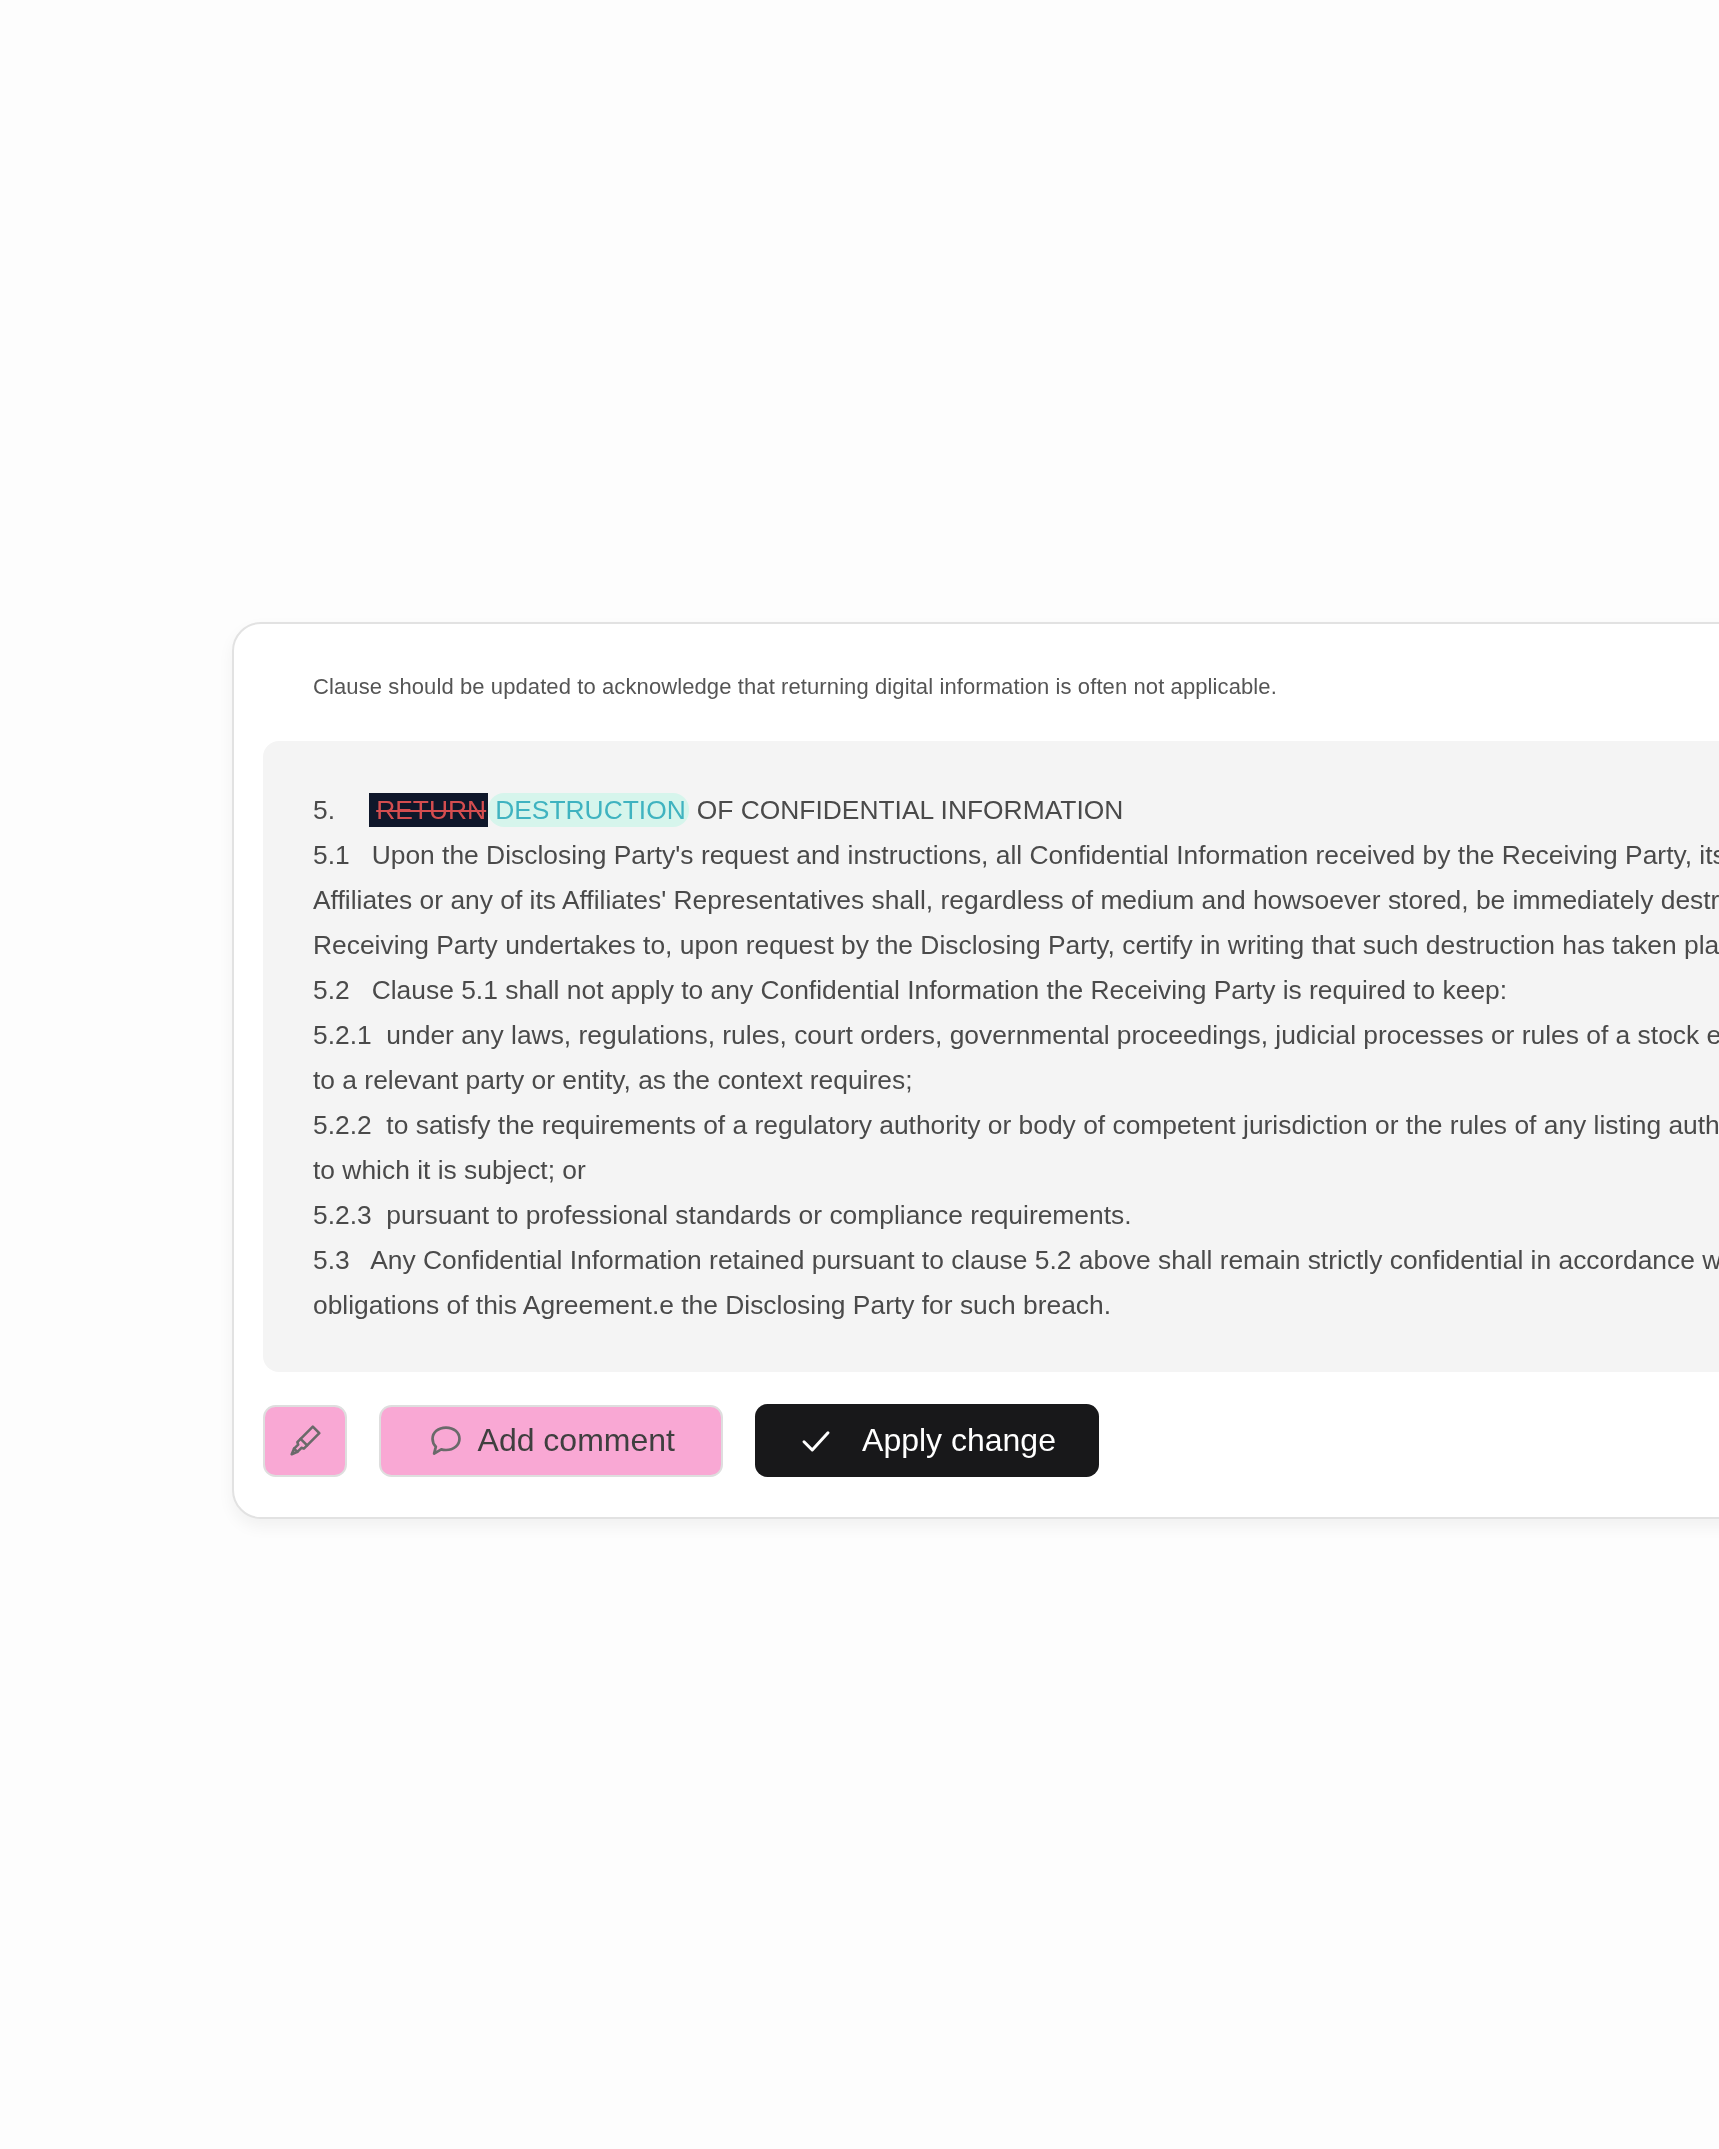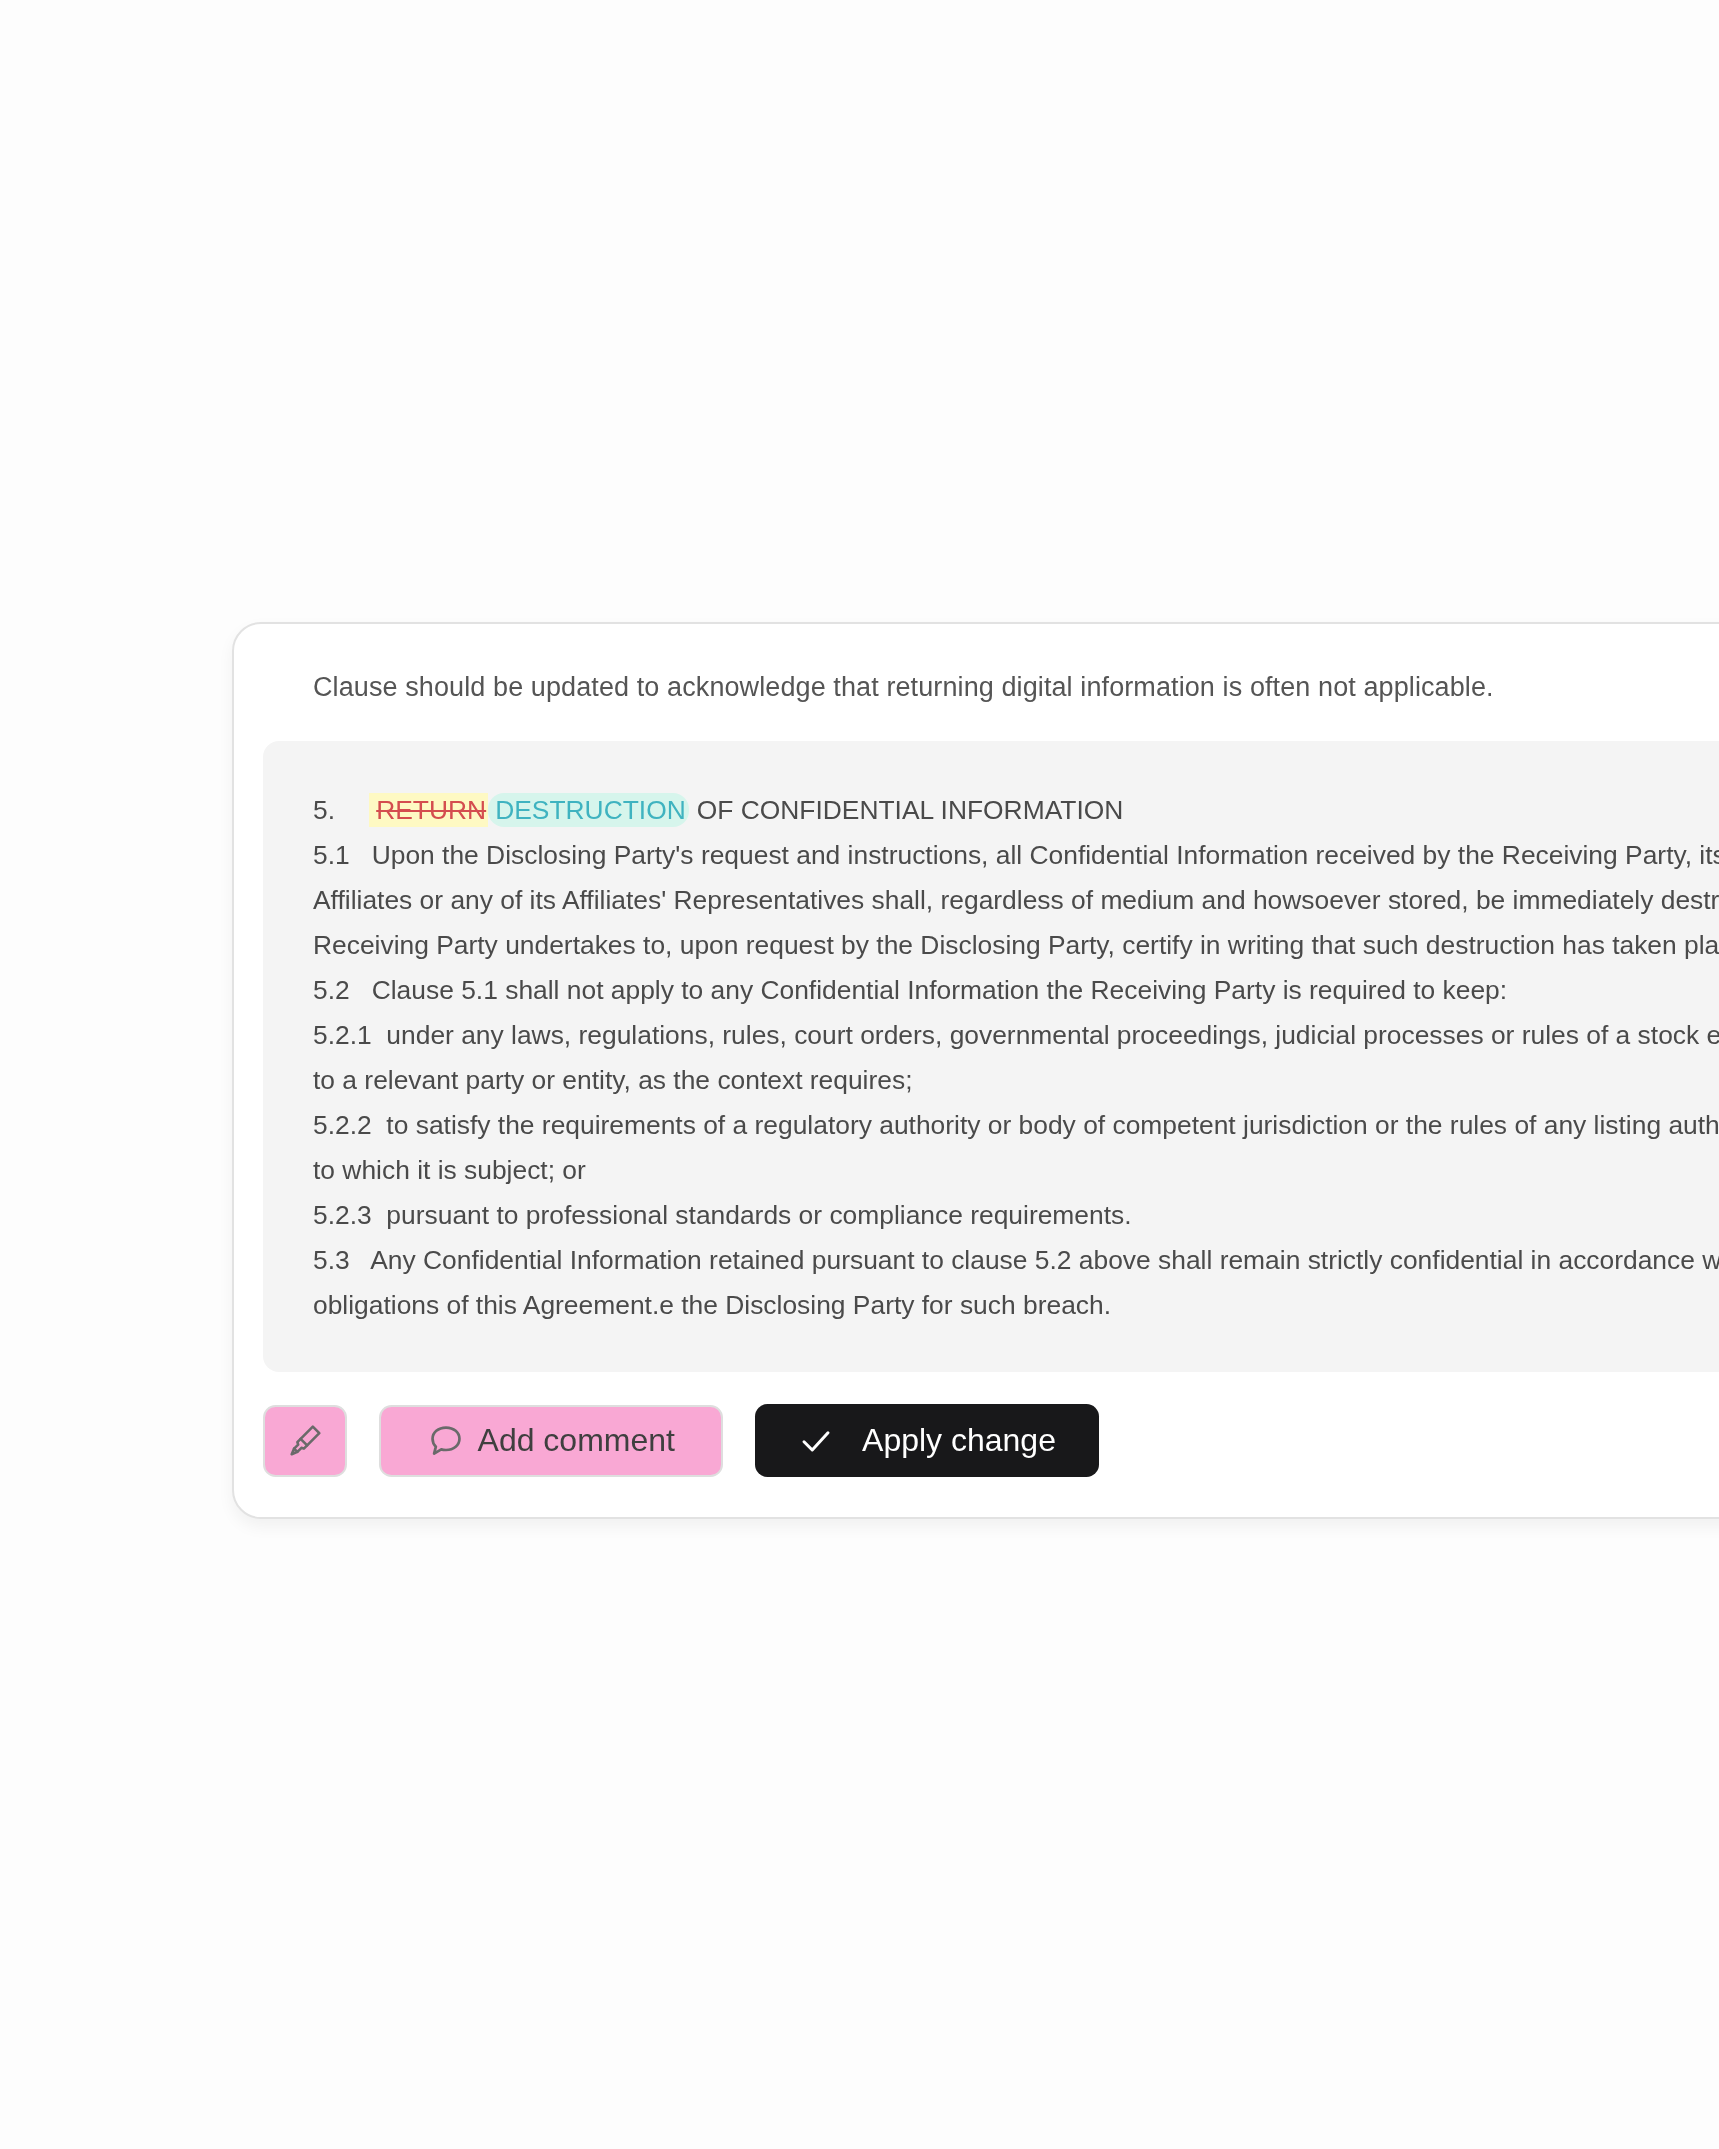--- a/index.html
+++ b/index.html
@@ -23,21 +23,21 @@
       box-sizing: border-box;
       background: #ffffff;
       border: 2.7px solid #e2e2e2;
       border-radius: 29px;
       box-shadow: 0 7.2px 16px rgba(0,0,0,0.05);
     }
     .comment {
       position: absolute;
       left: 79px;
       top: 45px;
-      font-size: 27px;
+      font-size: 22px;
       line-height: 36px;
       color: #555555;
       white-space: nowrap;
       letter-spacing: 0.1px;
     }
     .clause-box {
       position: absolute;
       left: 29px;
       top: 117px;
       width: 1702px;
@@ -56,21 +56,21 @@
     }
     .clause-line {
       height: 45px;
       display: block;
     }
     .num {
       display: inline-block;
     }
     .num-5 { width: 56px; }
     .del {
-      background: #fef9c3;
+      background: #0f172a;
       color: #d44d4f;
       text-decoration: line-through;
       text-decoration-thickness: 1.8px;
       padding: 1.8px 1.8px 1.8px 7.2px;
     }
     .ins {
       background: #d6f5ec;
       color: #3fb3c0;
       padding: 1.8px 3.6px 1.8px 7.2px;
       border-radius: 16px;

